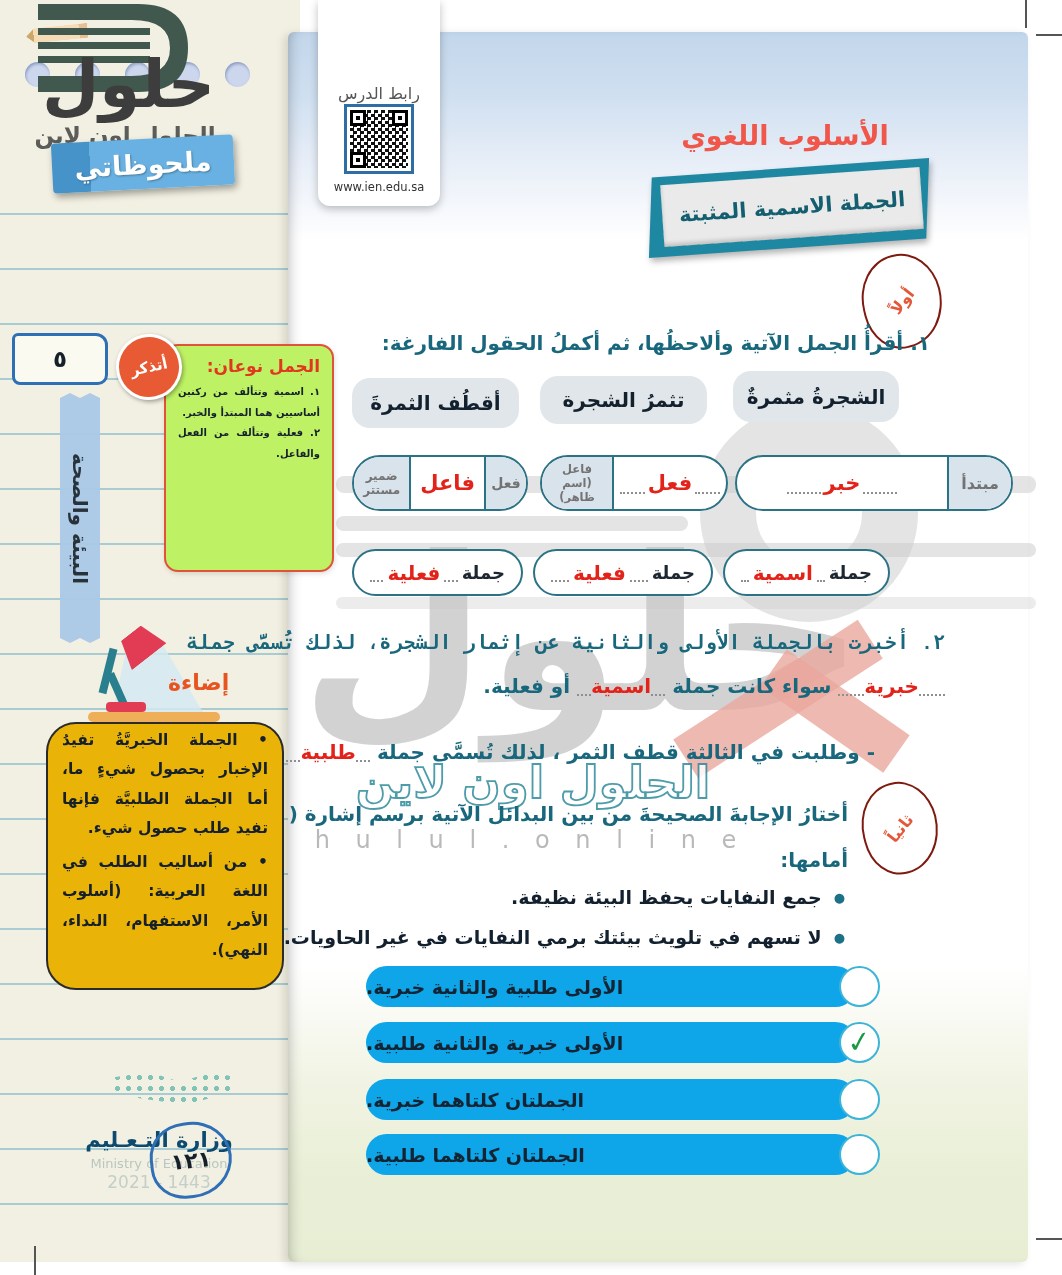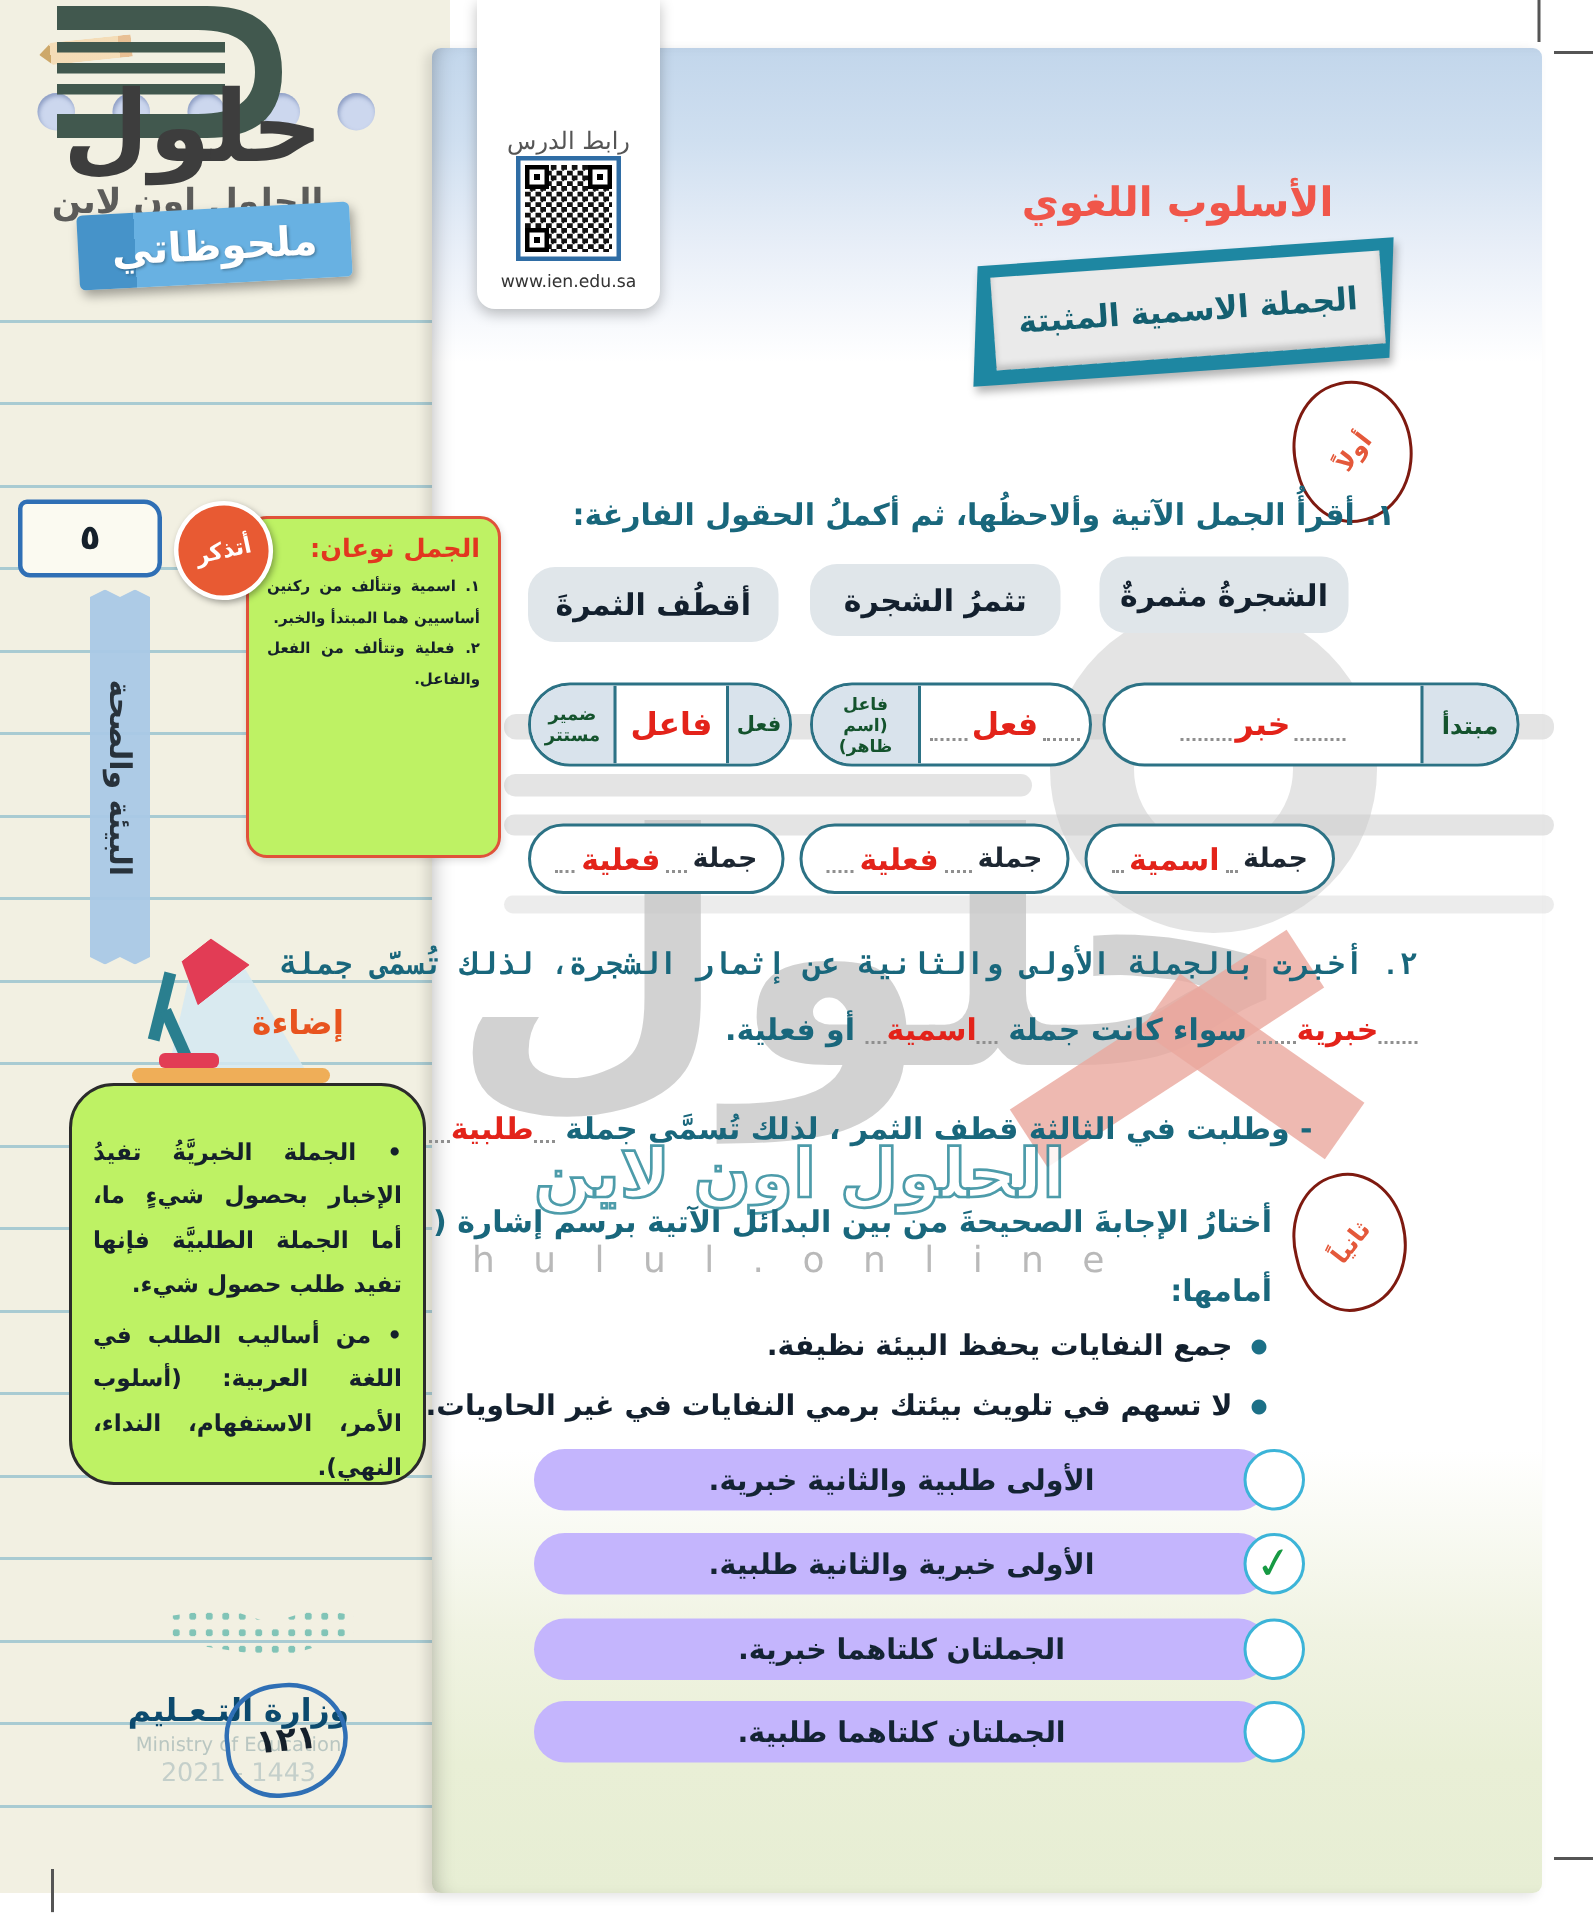--- a/index.html
+++ b/index.html
@@ -47,22 +47,22 @@
   
   .lampBeam{position:absolute;left:112px;top:640px;width:92px;height:74px;background:#d5e9f2;opacity:.85;
             clip-path:polygon(18% 0,52% 0,100% 100%,0 100%);}
   .lampShade{position:absolute;left:118px;top:630px;width:44px;height:30px;background:#e23c55;
              clip-path:polygon(22% 0,78% 0,100% 100%,0 100%);transform:rotate(-38deg);}
   .lampArm1{position:absolute;left:104px;top:648px;width:8px;height:46px;background:#2a7f8f;transform:rotate(14deg);}
   .lampArm2{position:absolute;left:114px;top:672px;width:8px;height:38px;background:#2a7f8f;transform:rotate(-24deg);}
   .lampBase{position:absolute;left:106px;top:702px;width:40px;height:10px;background:#e23c55;border-radius:4px;}
   .lampShelf{position:absolute;left:88px;top:712px;width:132px;height:10px;background:#efae58;border-radius:5px;}
   .insightLabel{position:absolute;left:168px;top:670px;font-size:22px;font-weight:900;color:#e8541f;}
-  .insightBox{position:absolute;left:46px;top:722px;width:238px;height:268px;background:#bef264;z-index:3;
-      border:2px solid #2b2b2b;border-radius:30px;padding:30px 14px;box-sizing:border-box;}
+  .insightBox{position:absolute;left:46px;top:722px;width:238px;height:268px;background:#eab308;z-index:3;
+      border:2px solid #2b2b2b;border-radius:30px;padding:2px 14px;box-sizing:border-box;}
   .insightBox p{margin:0 0 4px;color:#15202b;font-weight:700;font-size:15.5px;line-height:1.9;text-align:justify;}
   .insightBox p::before{content:"•  ";color:#15202b;}
 
   
   .minDots{position:absolute;left:112px;top:1072px;width:124px;height:46px;opacity:.9;
      background-image:radial-gradient(circle 2.6px,#74bfb2 90%,transparent 100%);background-size:11px 11px;
      clip-path:polygon(0 12%,30% 0,55% 22%,78% 2%,100% 10%,100% 40%,60% 72%,25% 58%,0 48%);}
   .minAr{position:absolute;left:80px;top:1128px;width:158px;font-size:21px;font-weight:800;color:#0c4a6e;text-align:center;}
   .minEn{position:absolute;left:80px;top:1156px;width:158px;font-size:13px;color:#b9c6c1;text-align:center;direction:ltr;}
   .minYr{position:absolute;left:80px;top:1172px;width:158px;font-size:17px;color:#c4cfca;text-align:center;direction:ltr;}
@@ -117,38 +117,38 @@
   .ansRed{color:#e3231a;font-weight:700;}
   .dl{display:inline-block;width:26px;border-bottom:2px dotted #8f8f8f;height:1em;vertical-align:-3px;}
   .dls{display:inline-block;width:14px;border-bottom:2px dotted #8f8f8f;height:1em;vertical-align:-3px;}
 
   .sentence{position:absolute;z-index:2;background:#e0e6ea;border-radius:18px;display:flex;align-items:center;
       justify-content:center;color:#13202e;font-size:20px;font-weight:600;}
 
   .apill{position:absolute;z-index:2;background:#fff;border:2px solid #2c7285;border-radius:30px;
       display:flex;align-items:stretch;overflow:hidden;box-sizing:border-box;}
   .segL{background:#d9e3ec;display:flex;align-items:center;justify-content:center;text-align:center;
-      color:#14532d;font-weight:800;padding:0 6px;box-sizing:border-box;}
+      color:#737373;font-weight:800;padding:0 6px;box-sizing:border-box;}
   .segL.first{border-inline-end:2px solid #2c7285;}
   .segL.last{border-inline-start:2px solid #2c7285;}
   .segA{flex:1;display:flex;align-items:center;justify-content:center;gap:3px;
       color:#e3231a;font-weight:900;font-size:21px;padding:0 6px;}
   .segA .fl{flex:1;max-width:34px;border-bottom:2px dotted #8f8f8f;align-self:flex-end;margin-bottom:15px;height:2px;}
 
   .tpill{position:absolute;z-index:2;background:#fff;border:2px solid #2c7285;border-radius:26px;
       display:flex;align-items:center;padding:0 16px;box-sizing:border-box;gap:4px;
       color:#1d2732;font-weight:800;font-size:18px;}
   .tpill .fl{flex:1;max-width:40px;border-bottom:2px dotted #8f8f8f;align-self:flex-end;margin-bottom:12px;height:2px;}
   .tpill .ansRed{font-size:20px;}
 
   .bullet{position:absolute;z-index:2;color:#13202e;font-weight:700;font-size:19px;white-space:nowrap;}
   .bullet::before{content:"●";color:#1c7087;font-size:13px;margin-left:12px;vertical-align:2px;}
 
-  .opt{position:absolute;left:356px;width:490px;height:41px;background:#c4b5fd;border-radius:21px;z-index:2;
-      display:flex;align-items:center;justify-content:center;color:#142433;font-weight:700;font-size:19px;}
+  .opt{position:absolute;left:366px;width:490px;height:41px;background:#0ea5e9;border-radius:21px;z-index:2;
+      display:flex;align-items:center;justify-content:flex-end;color:#142433;font-weight:700;font-size:19px;}
   .circ{position:absolute;left:473px;top:0;width:41px;height:41px;border-radius:50%;background:#fff;
       border:2.5px solid #3cb4d8;box-sizing:border-box;display:flex;align-items:center;justify-content:center;}
   .circ b{color:#179a43;font-size:29px;font-weight:900;transform:rotate(-8deg);line-height:1;}
 
   .mark{position:absolute;background:#555;z-index:6;}
 </style>
 </head>
 <body>
 
 <div class="page">

